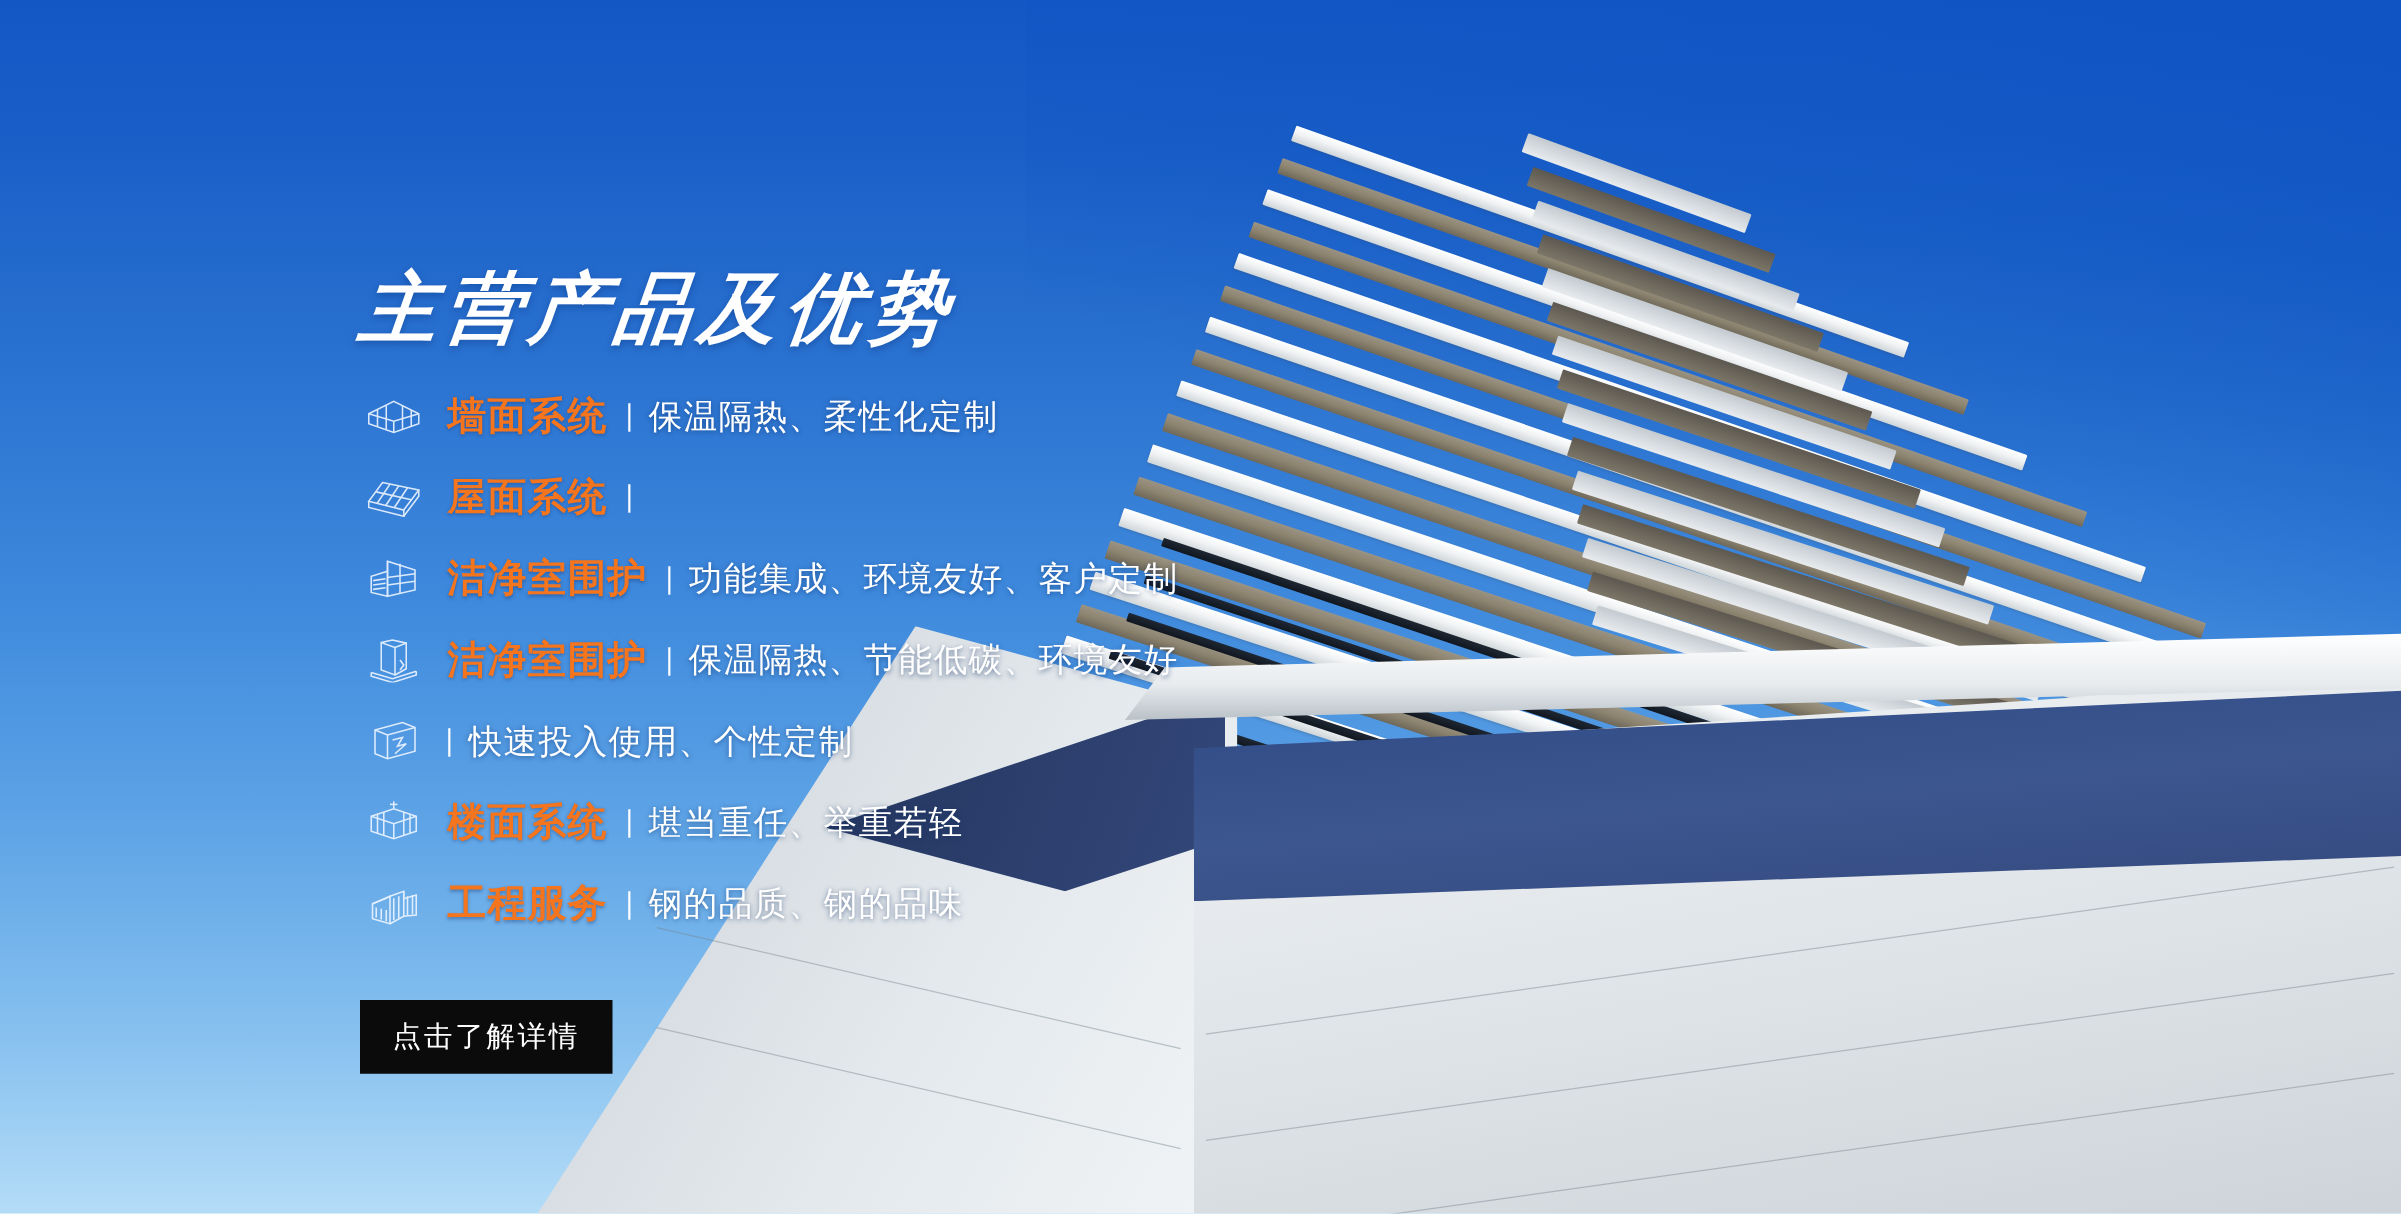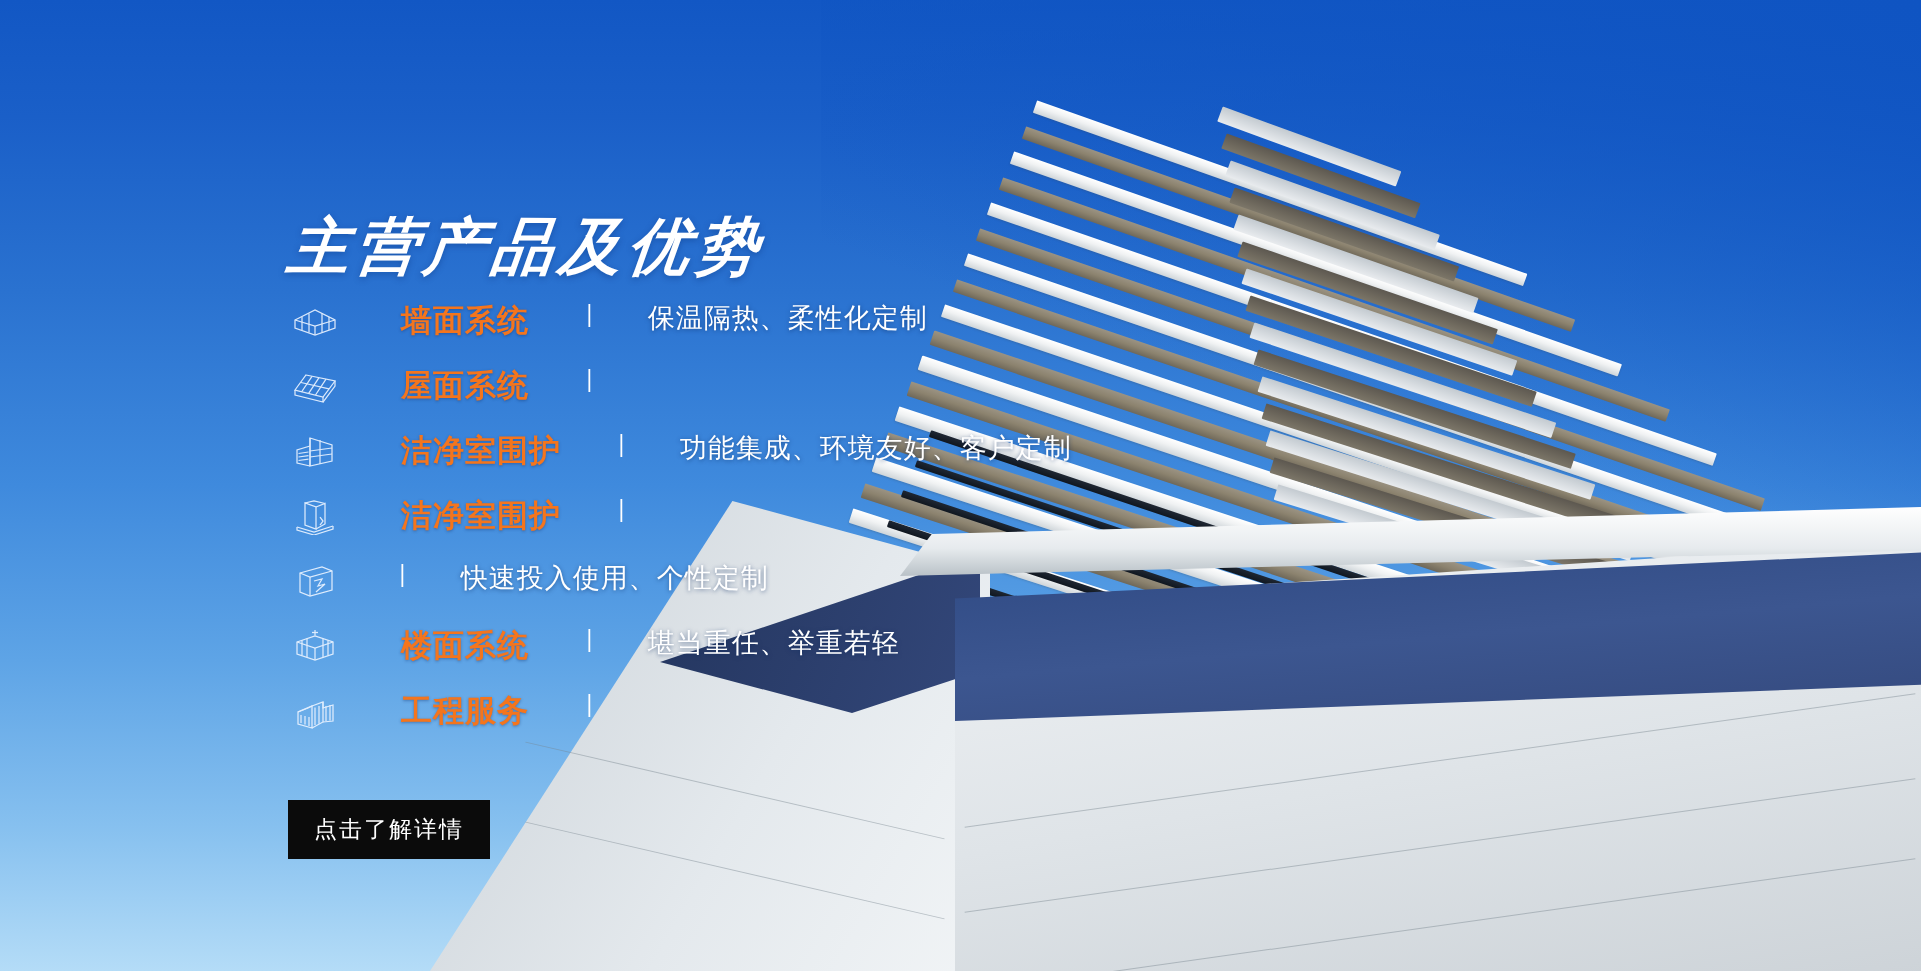--- a/index.html
+++ b/index.html
@@ -99,23 +99,23 @@
     text-shadow:0 2px 6px rgba(0,40,110,0.35);
     white-space:nowrap;
   }
   .list {
     position:absolute;
     left:288px; top:300px;
     width:820px;
   }
   .row {
     display:flex;
+    align-items:center;
     height:65px;
     white-space:nowrap;
-    gap:43px;
   }
   .row .ico {
     width:54px; height:44px;
     flex:0 0 54px;
     display:flex; align-items:center; justify-content:center;
     opacity:0.92;
   }
   .row .ico svg { display:block; }
   .row .cat {
     margin-left:16px;
@@ -274,20 +274,21 @@
               <path d="M13 4 L13 26 L24 30 L24 8 Z"></path>
               <path d="M24 8 L33 4.5 L33 25 L24 30"></path>
               <path d="M13 4 L22 2 L33 4.5"></path>
               <path d="M5 28 L22 33 L41 27"></path>
               <path d="M5 28 L5 31 L22 36 L41 30 L41 27"></path>
               <path d="M28 18 L31 22 L28 26"></path>
             </svg>
           </span>
           <span class="cat">洁净室围护</span>
           <span class="sep">|</span>
+          <span class="desc">保温隔热、节能低碳、环境友好</span>
         </div>
         <div class="row">
           <span class="ico">
             <svg width="46" height="36" viewBox="0 0 46 36" fill="none" stroke="#eaf3ff" stroke-width="1.25">
               <path d="M8 9 L30 3 L40 7 L40 26 L18 32 L8 28 Z"></path>
               <path d="M8 9 L18 13 L40 7"></path>
               <path d="M18 13 L18 32"></path>
               <path d="M22 17 L30 15 L26 22 L33 20 L24 28"></path>
             </svg>
           </span>
@@ -323,18 +324,19 @@
               <path d="M13 22 L13 30.5"></path>
               <path d="M17 23 L17 32"></path>
               <path d="M23 13.5 L23 31"></path>
               <path d="M27 12 L27 29.8"></path>
               <path d="M34 12 L34 27"></path>
               <path d="M38 11 L38 26.4"></path>
             </svg>
           </span>
           <span class="cat">工程服务</span>
           <span class="sep">|</span>
+          <span class="desc">钢的品质、钢的品味</span>
         </div>
       </div>
 
     <button class="cta">点击了解详情</button>
   </div>
 </div>
 
 </body></html>

